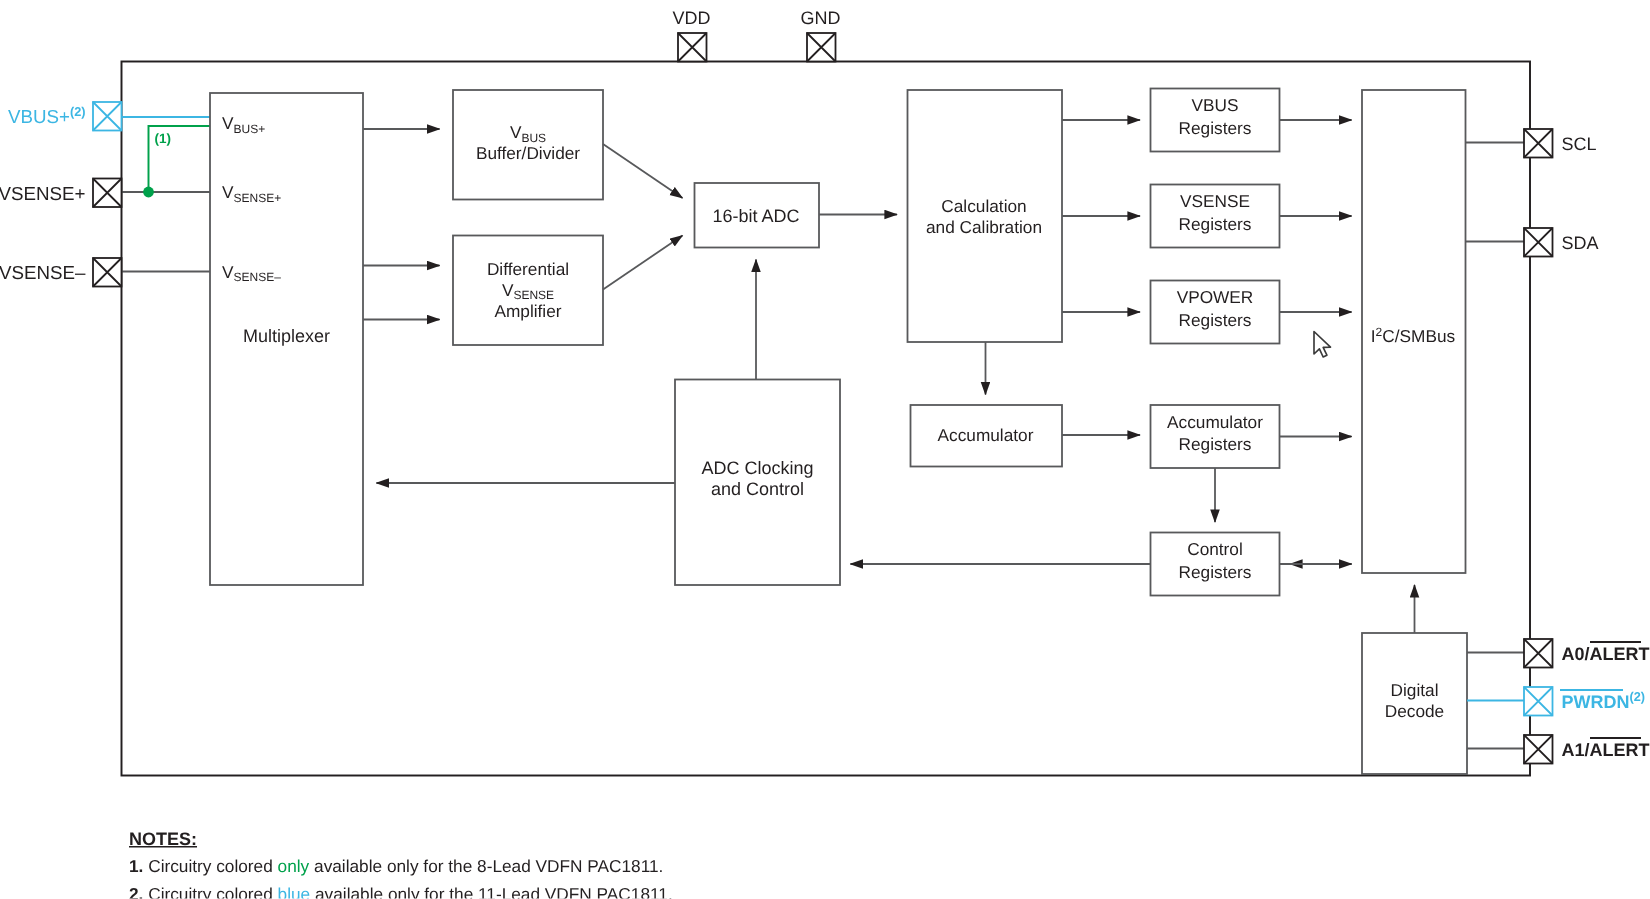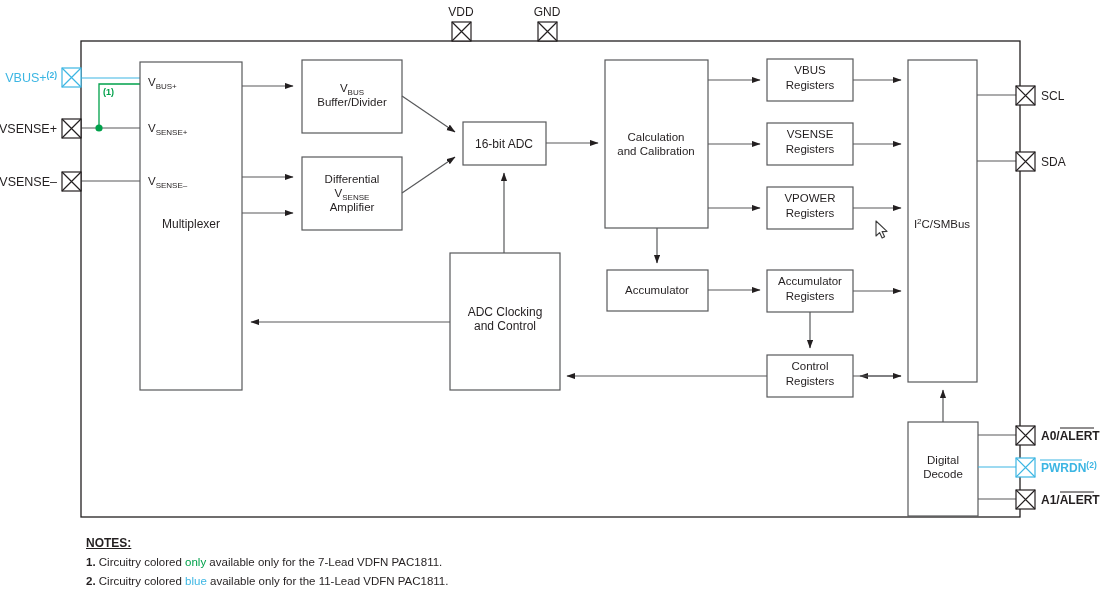--- a/index.html
+++ b/index.html
@@ -15,21 +15,21 @@
   svg#diagram{position:absolute;left:0;top:0;width:1100px;height:599px;}
 
   .notes{
     position:absolute;
     left:86px; top:534px;
     width:700px;
     font-size:11.5px;
     line-height:19px;
     color:#231f20;
   }
-  .notes .hdr{font-weight:bold;text-decoration:underline;font-size:12px;}
+  .notes .hdr{font-weight:bold;text-decoration:underline;font-size:12px;margin-top:16px;}
   .notes .ln{font-size:11.5px;}
   .notes .ln b{font-weight:bold;}
   .g-green{color:#00a14b;}
   .g-blue{color:#3cb6e3;}
 </style>
 </head>
 <body>
 
 <div id="stage">
 <svg id="diagram" viewBox="0 0 1100 599">
@@ -270,19 +270,19 @@
   </g>
 
   <g id="cursor" transform="translate(876,221)">
     <path d="M0,0 L0,15 L3.6,11.6 L6.1,17 L8.6,15.8 L6.1,10.6 L11,10.4 Z" fill="#ffffff" stroke="#3a3a3a" stroke-width="1.1" stroke-linejoin="round"></path>
   </g>
 </svg>
 
 <div class="notes">
   <div class="hdr">NOTES:</div>
   <div class="ln">
-    <b>1.</b><span> Circuitry colored </span><span class="g-green">only</span><span> available only for the 7-Lead VDFN PAC1811.</span>
+    <b>1.</b><span> Circuitry colored </span><span class="g-green">only</span><span> available only for the 8-Lead VDFN PAC1811.</span>
   </div>
   <div class="ln">
     <b>2.</b><span> Circuitry colored </span><span class="g-blue">blue</span><span> available only for the 11-Lead VDFN PAC1811.</span>
   </div>
 </div>
 </div>
 
 </body></html>

